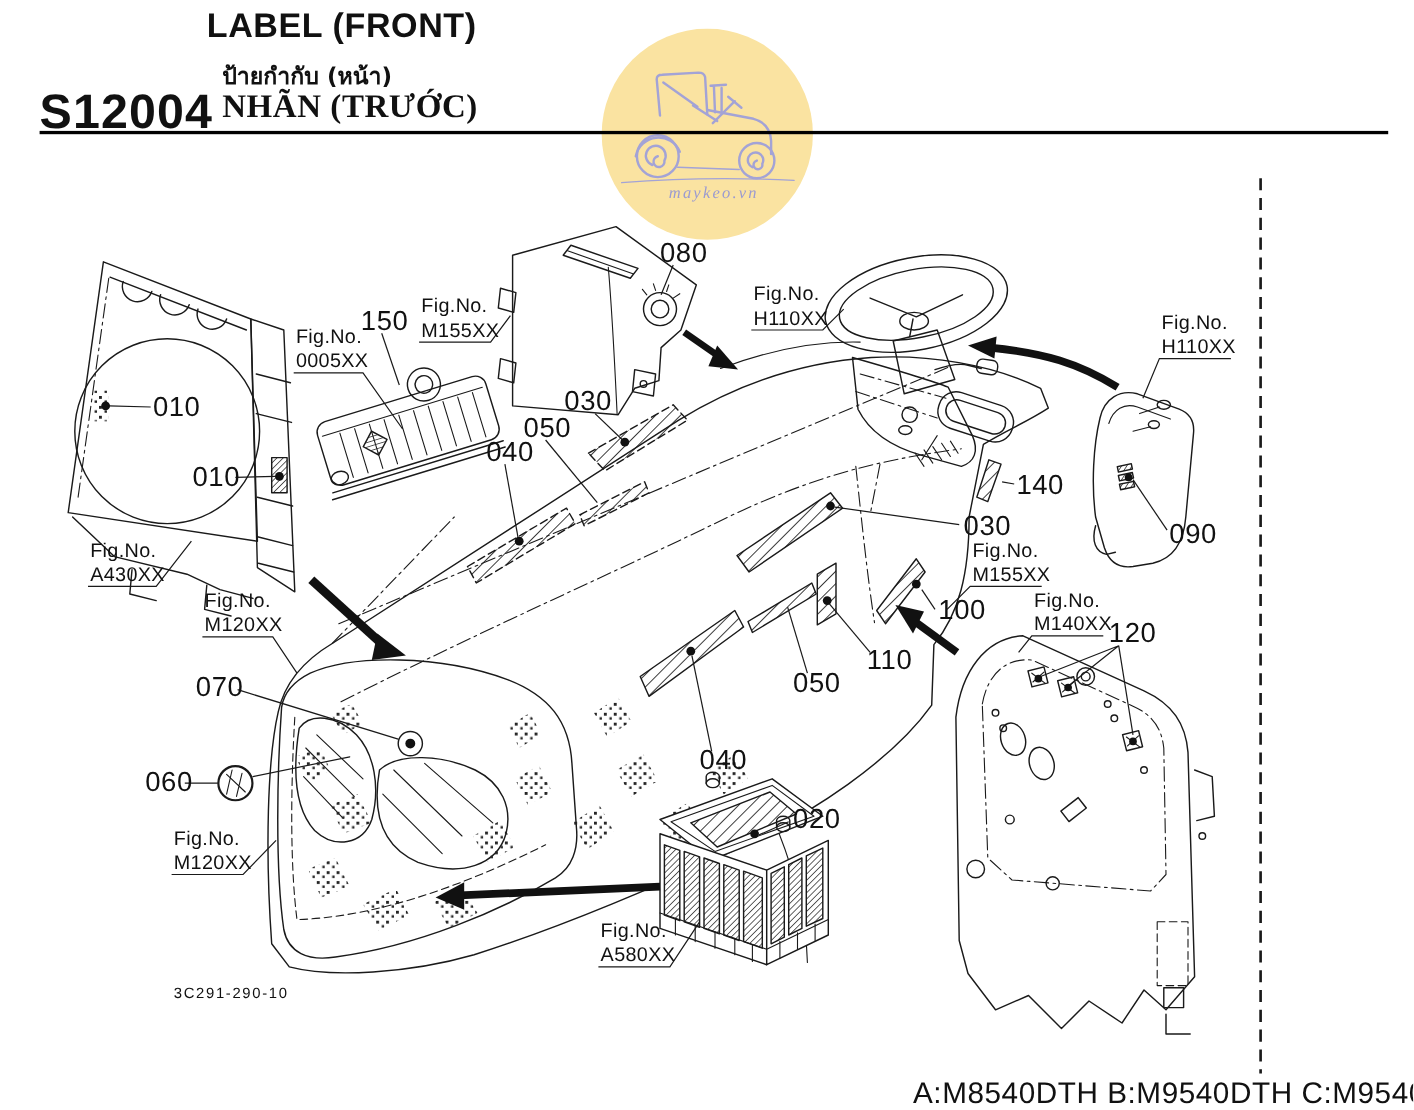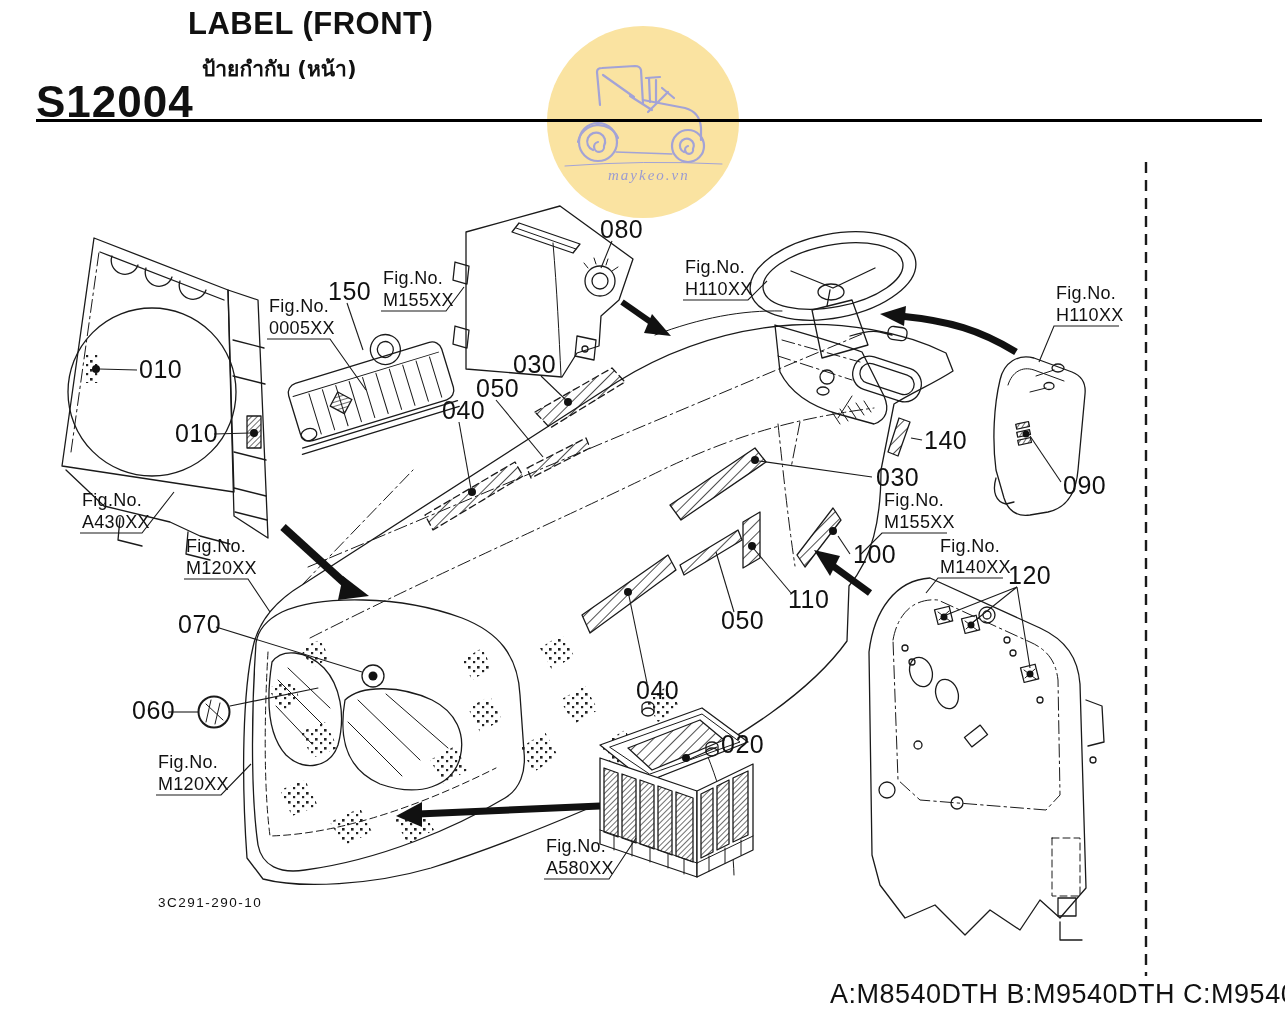--- a/index.html
+++ b/index.html
@@ -51,20 +51,21 @@
       <path d="M688,146 a4,4 0 1 0 5,3 a7,7 0 1 0 -9,3"></path>
       <path d="M616,152 L672,154" stroke-width="1.4"></path>
       <path d="M565,166 Q643,160 722,164" stroke-width="1"></path>
     </g>
     <text class="wm-txt" x="608" y="180">maykeo.vn</text>
   </svg>
 
   <div class="hdr-code">S12004</div>
   <div class="hdr-en">LABEL (FRONT)</div>
   <div class="hdr-th">ป้ายกำกับ (หน้า)</div>
+  <div class="hdr-vi">NHÃN (TRƯỚC)</div>
   <div class="hdr-rule"></div>
 
   <svg id="dg" width="1285" height="1009" viewBox="0 0 1285 1009">
     <defs>
       <pattern id="hatch" width="8" height="8" patternUnits="userSpaceOnUse" patternTransform="rotate(45)">
         <line x1="0" y1="0" x2="0" y2="8" stroke="#222" stroke-width="1.6"></line>
       </pattern>
       <pattern id="hatchD" width="4" height="4" patternUnits="userSpaceOnUse" patternTransform="rotate(45)">
         <line x1="0" y1="0" x2="0" y2="4" stroke="#222" stroke-width="1.3"></line>
       </pattern>

